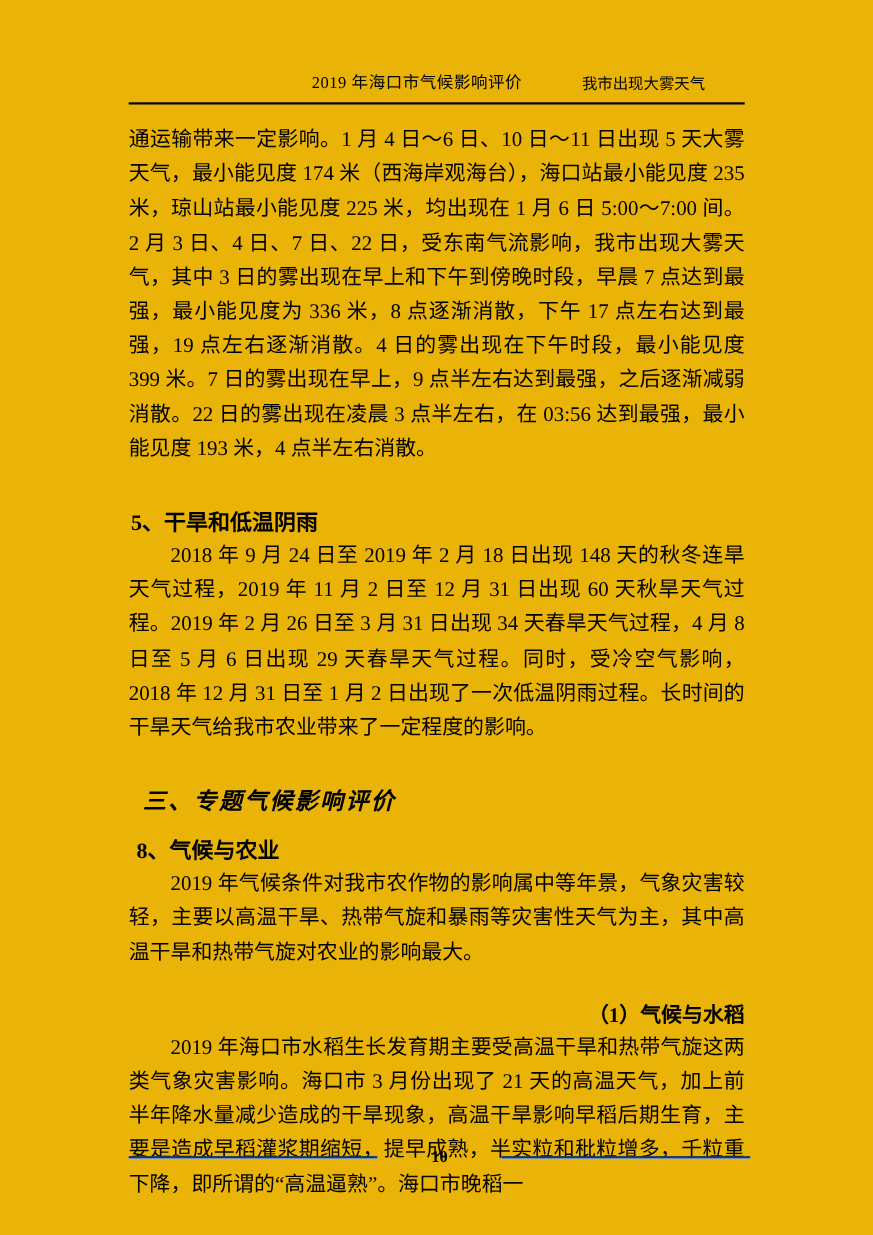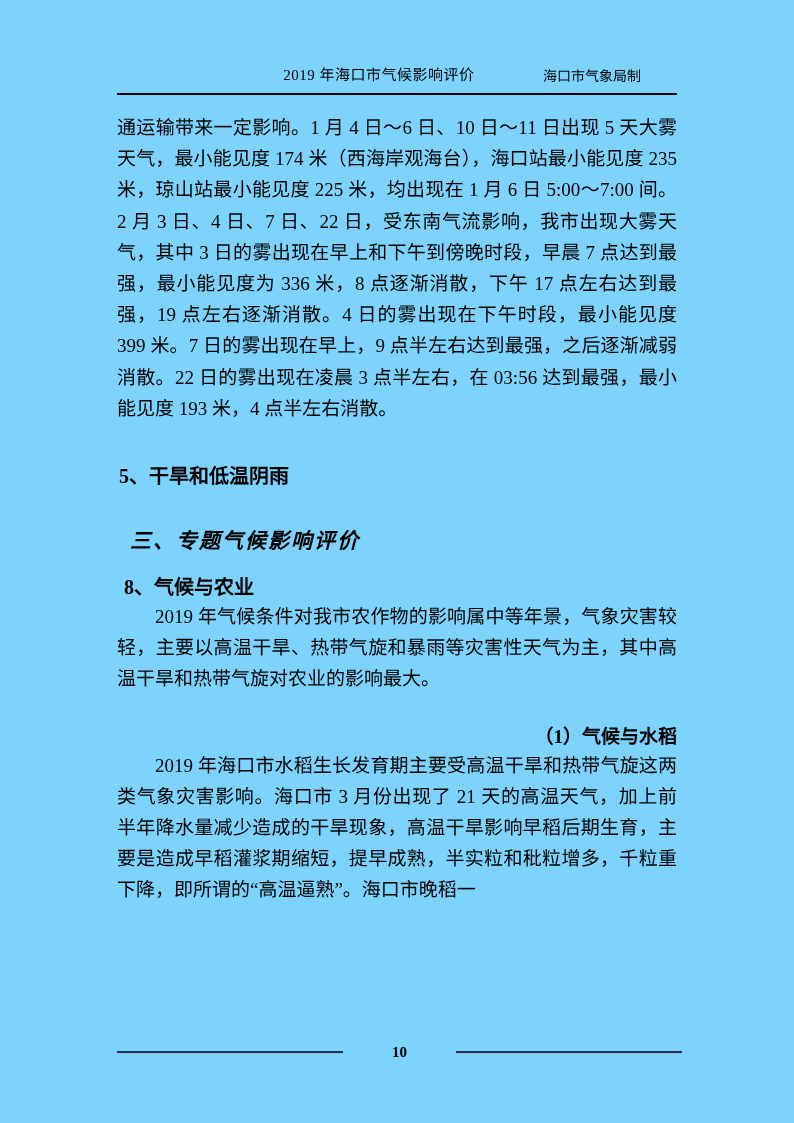--- a/index.html
+++ b/index.html
@@ -6,21 +6,21 @@
   html, body {
     margin: 0;
     padding: 0;
     background: #ffffff;
   }
   .page {
     position: relative;
     width: 794px;
     height: 1123px;
     margin: 0 auto;
-    background: #7dd3fc;
+    background: #eab308;
     color: #000000;
     font-family: "Liberation Serif", "DejaVu Serif", serif;
     overflow: hidden;
   }
   
   .header {
     position: absolute;
     top: 63px;
     left: 117px;
     width: 560px;
@@ -105,29 +105,30 @@
     line-height: 20px;
   }
 </style>
 </head>
 <body>
 
 <div class="page">
 
   <div class="header">
     <span class="header-title">2019 年海口市气候影响评价</span>
-    <span class="header-right">海口市气象局制</span>
+    <span class="header-right">我市出现大雾天气</span>
   </div>
   <div class="header-rule"></div>
 
   <div class="content">
     <p class="body-text no-indent p-first">通运输带来一定影响。1 月 4 日～6 日、10 日～11 日出现 5 天大雾天气，最小能见度 174 米（西海岸观海台），海口站最小能见度 235 米，琼山站最小能见度 225 米，均出现在 1 月 6 日 5:00～7:00 间。2 月 3 日、4 日、7 日、22 日，受东南气流影响，我市出现大雾天气，其中 3 日的雾出现在早上和下午到傍晚时段，早晨 7 点达到最强，最小能见度为 336 米，8 点逐渐消散，下午 17 点左右达到最强，19 点左右逐渐消散。4 日的雾出现在下午时段，最小能见度 399 米。7 日的雾出现在早上，9 点半左右达到最强，之后逐渐减弱消散。22 日的雾出现在凌晨 3 点半左右，在 03:56 达到最强，最小能见度 193 米，4 点半左右消散。</p>
 
     <h3 class="h-drought">5、干旱和低温阴雨</h3>
 
+    <p class="body-text p-drought">2018 年 9 月 24 日至 2019 年 2 月 18 日出现 148 天的秋冬连旱天气过程，2019 年 11 月 2 日至 12 月 31 日出现 60 天秋旱天气过程。2019 年 2 月 26 日至 3 月 31 日出现 34 天春旱天气过程，4 月 8 日至 5 月 6 日出现 29 天春旱天气过程。同时，受冷空气影响，2018 年 12 月 31 日至 1 月 2 日出现了一次低温阴雨过程。长时间的干旱天气给我市农业带来了一定程度的影响。</p>
 
     <h2 class="h-section3">三、专题气候影响评价</h2>
 
     <h3 class="h-agri">8、气候与农业</h3>
 
     <p class="body-text p-agri">2019 年气候条件对我市农作物的影响属中等年景，气象灾害较轻，主要以高温干旱、热带气旋和暴雨等灾害性天气为主，其中高温干旱和热带气旋对农业的影响最大。</p>
 
     <h3 class="h-rice">（1）气候与水稻</h3>
 
     <p class="body-text p-rice">2019 年海口市水稻生长发育期主要受高温干旱和热带气旋这两类气象灾害影响。海口市 3 月份出现了 21 天的高温天气，加上前半年降水量减少造成的干旱现象，高温干旱影响早稻后期生育，主要是造成早稻灌浆期缩短，提早成熟，半实粒和秕粒增多，千粒重下降，即所谓的“高温逼熟”。海口市晚稻一</p>

